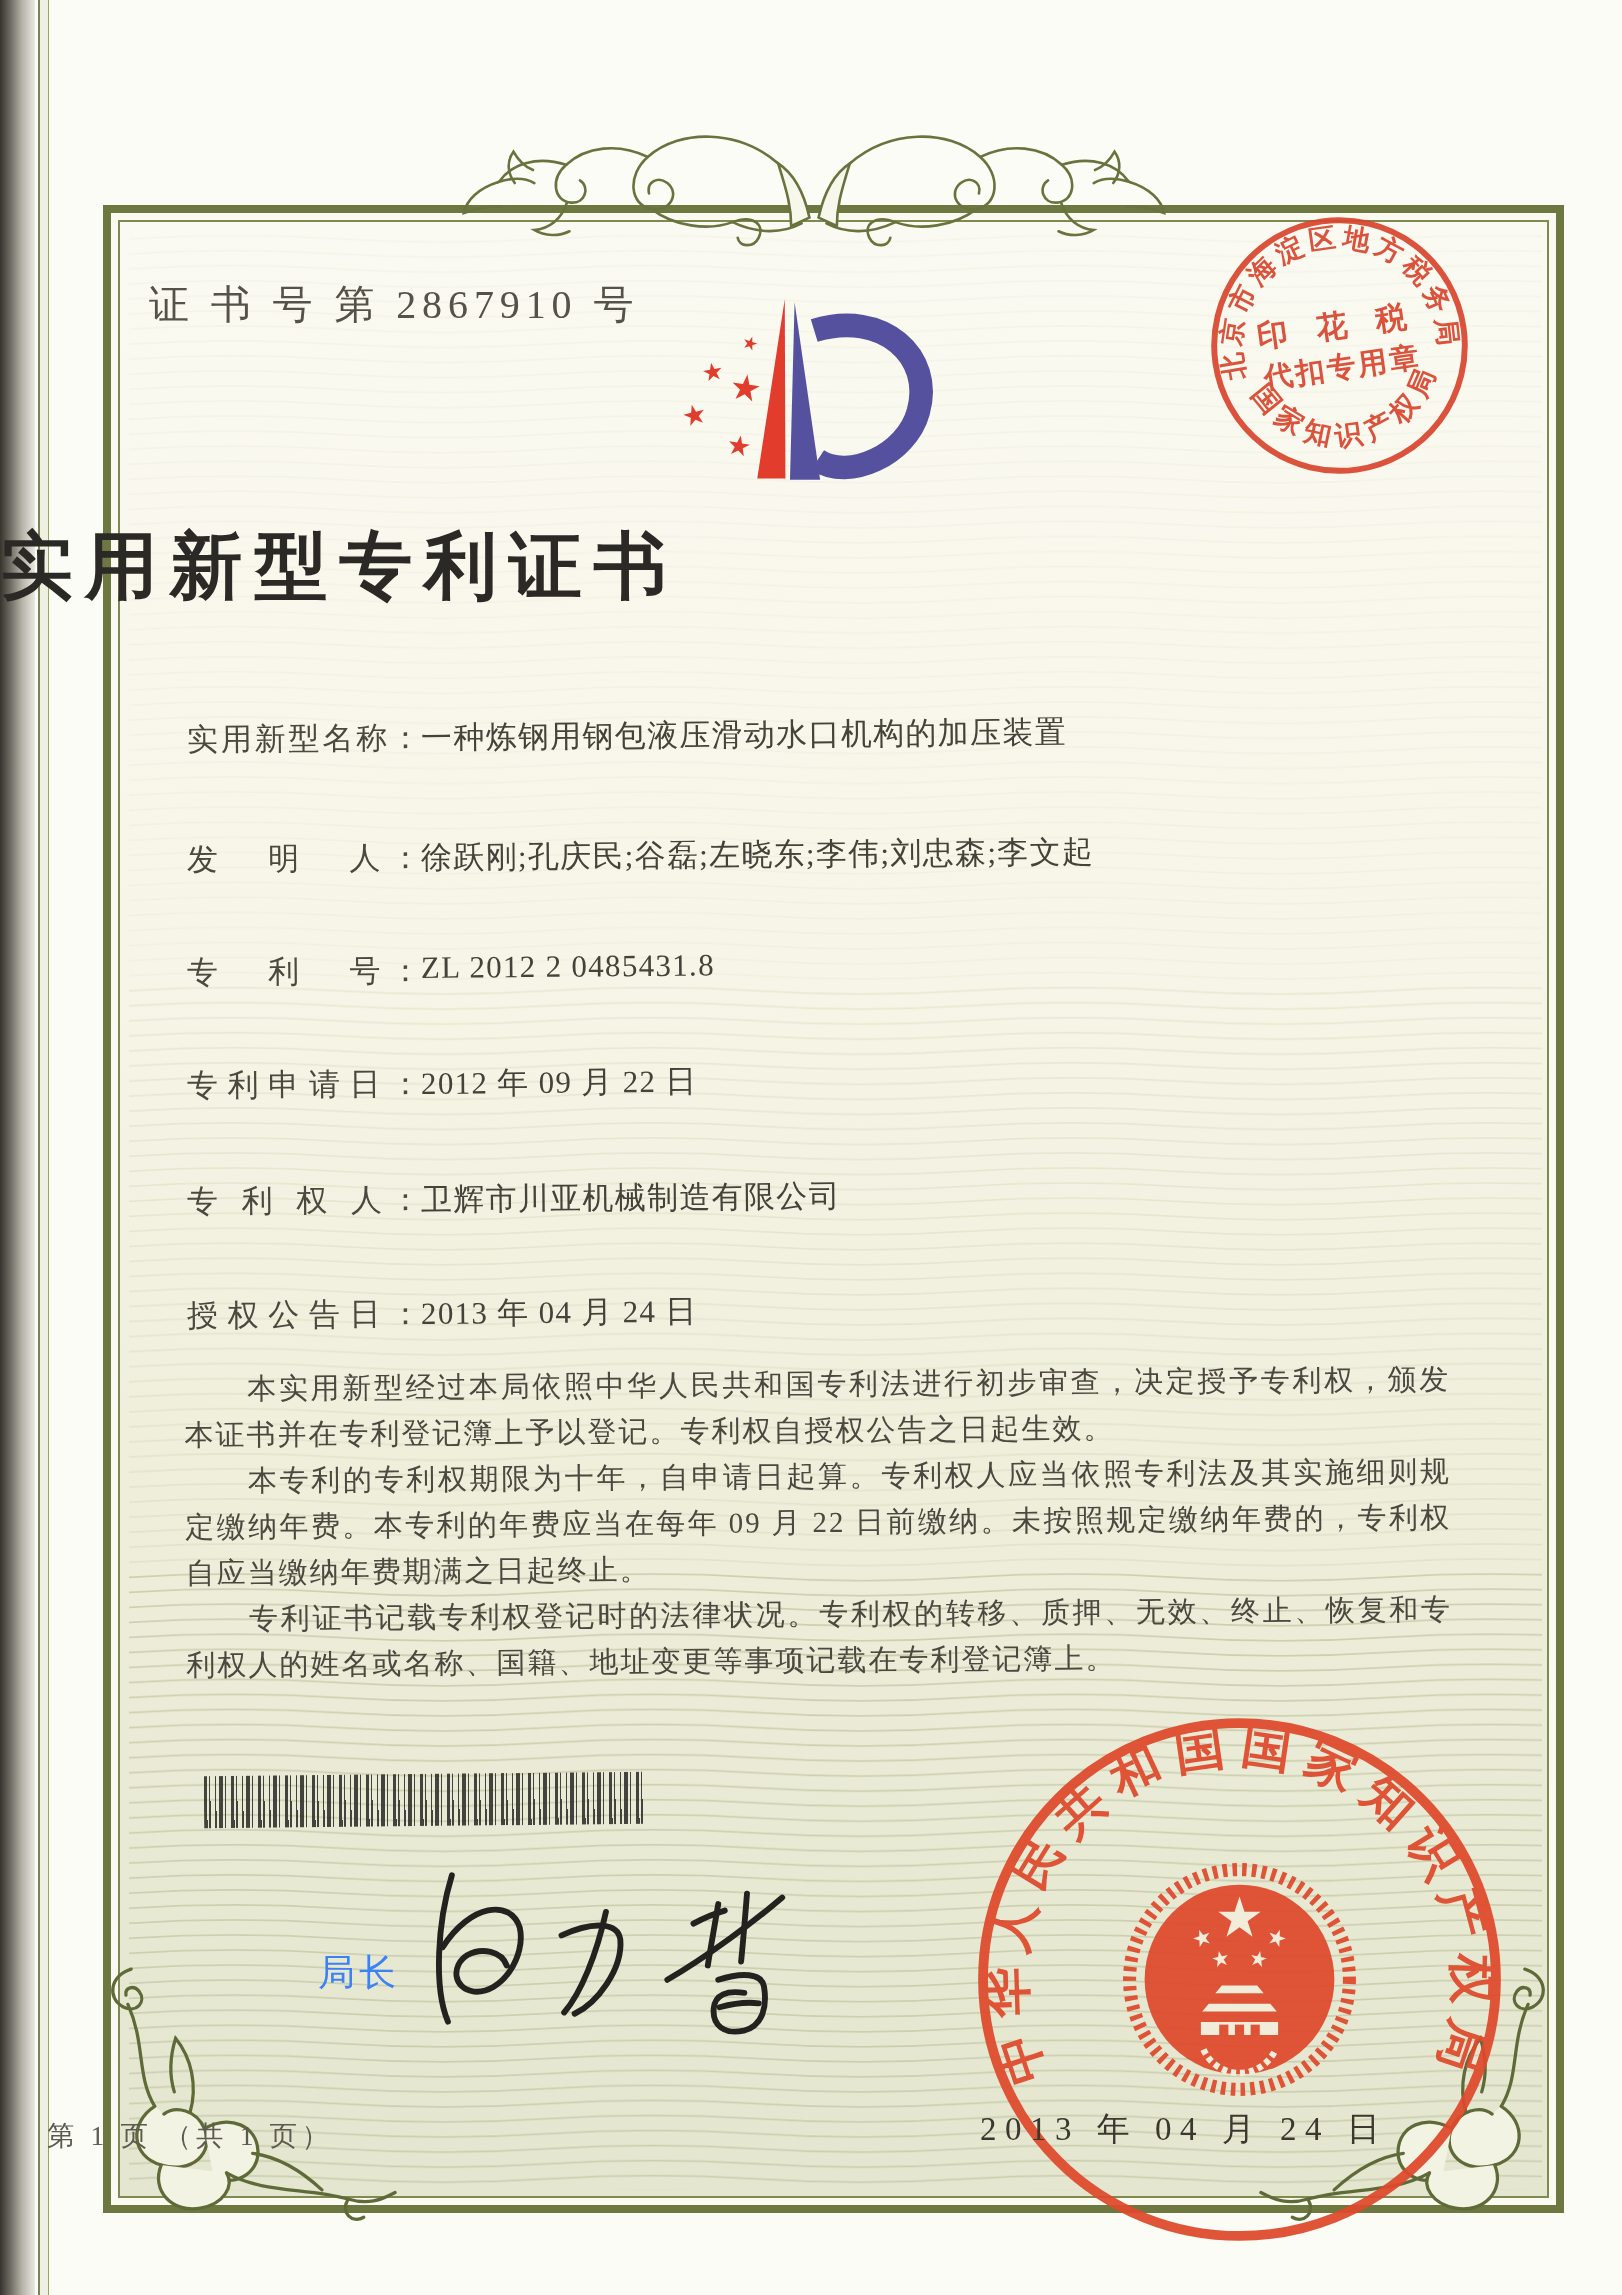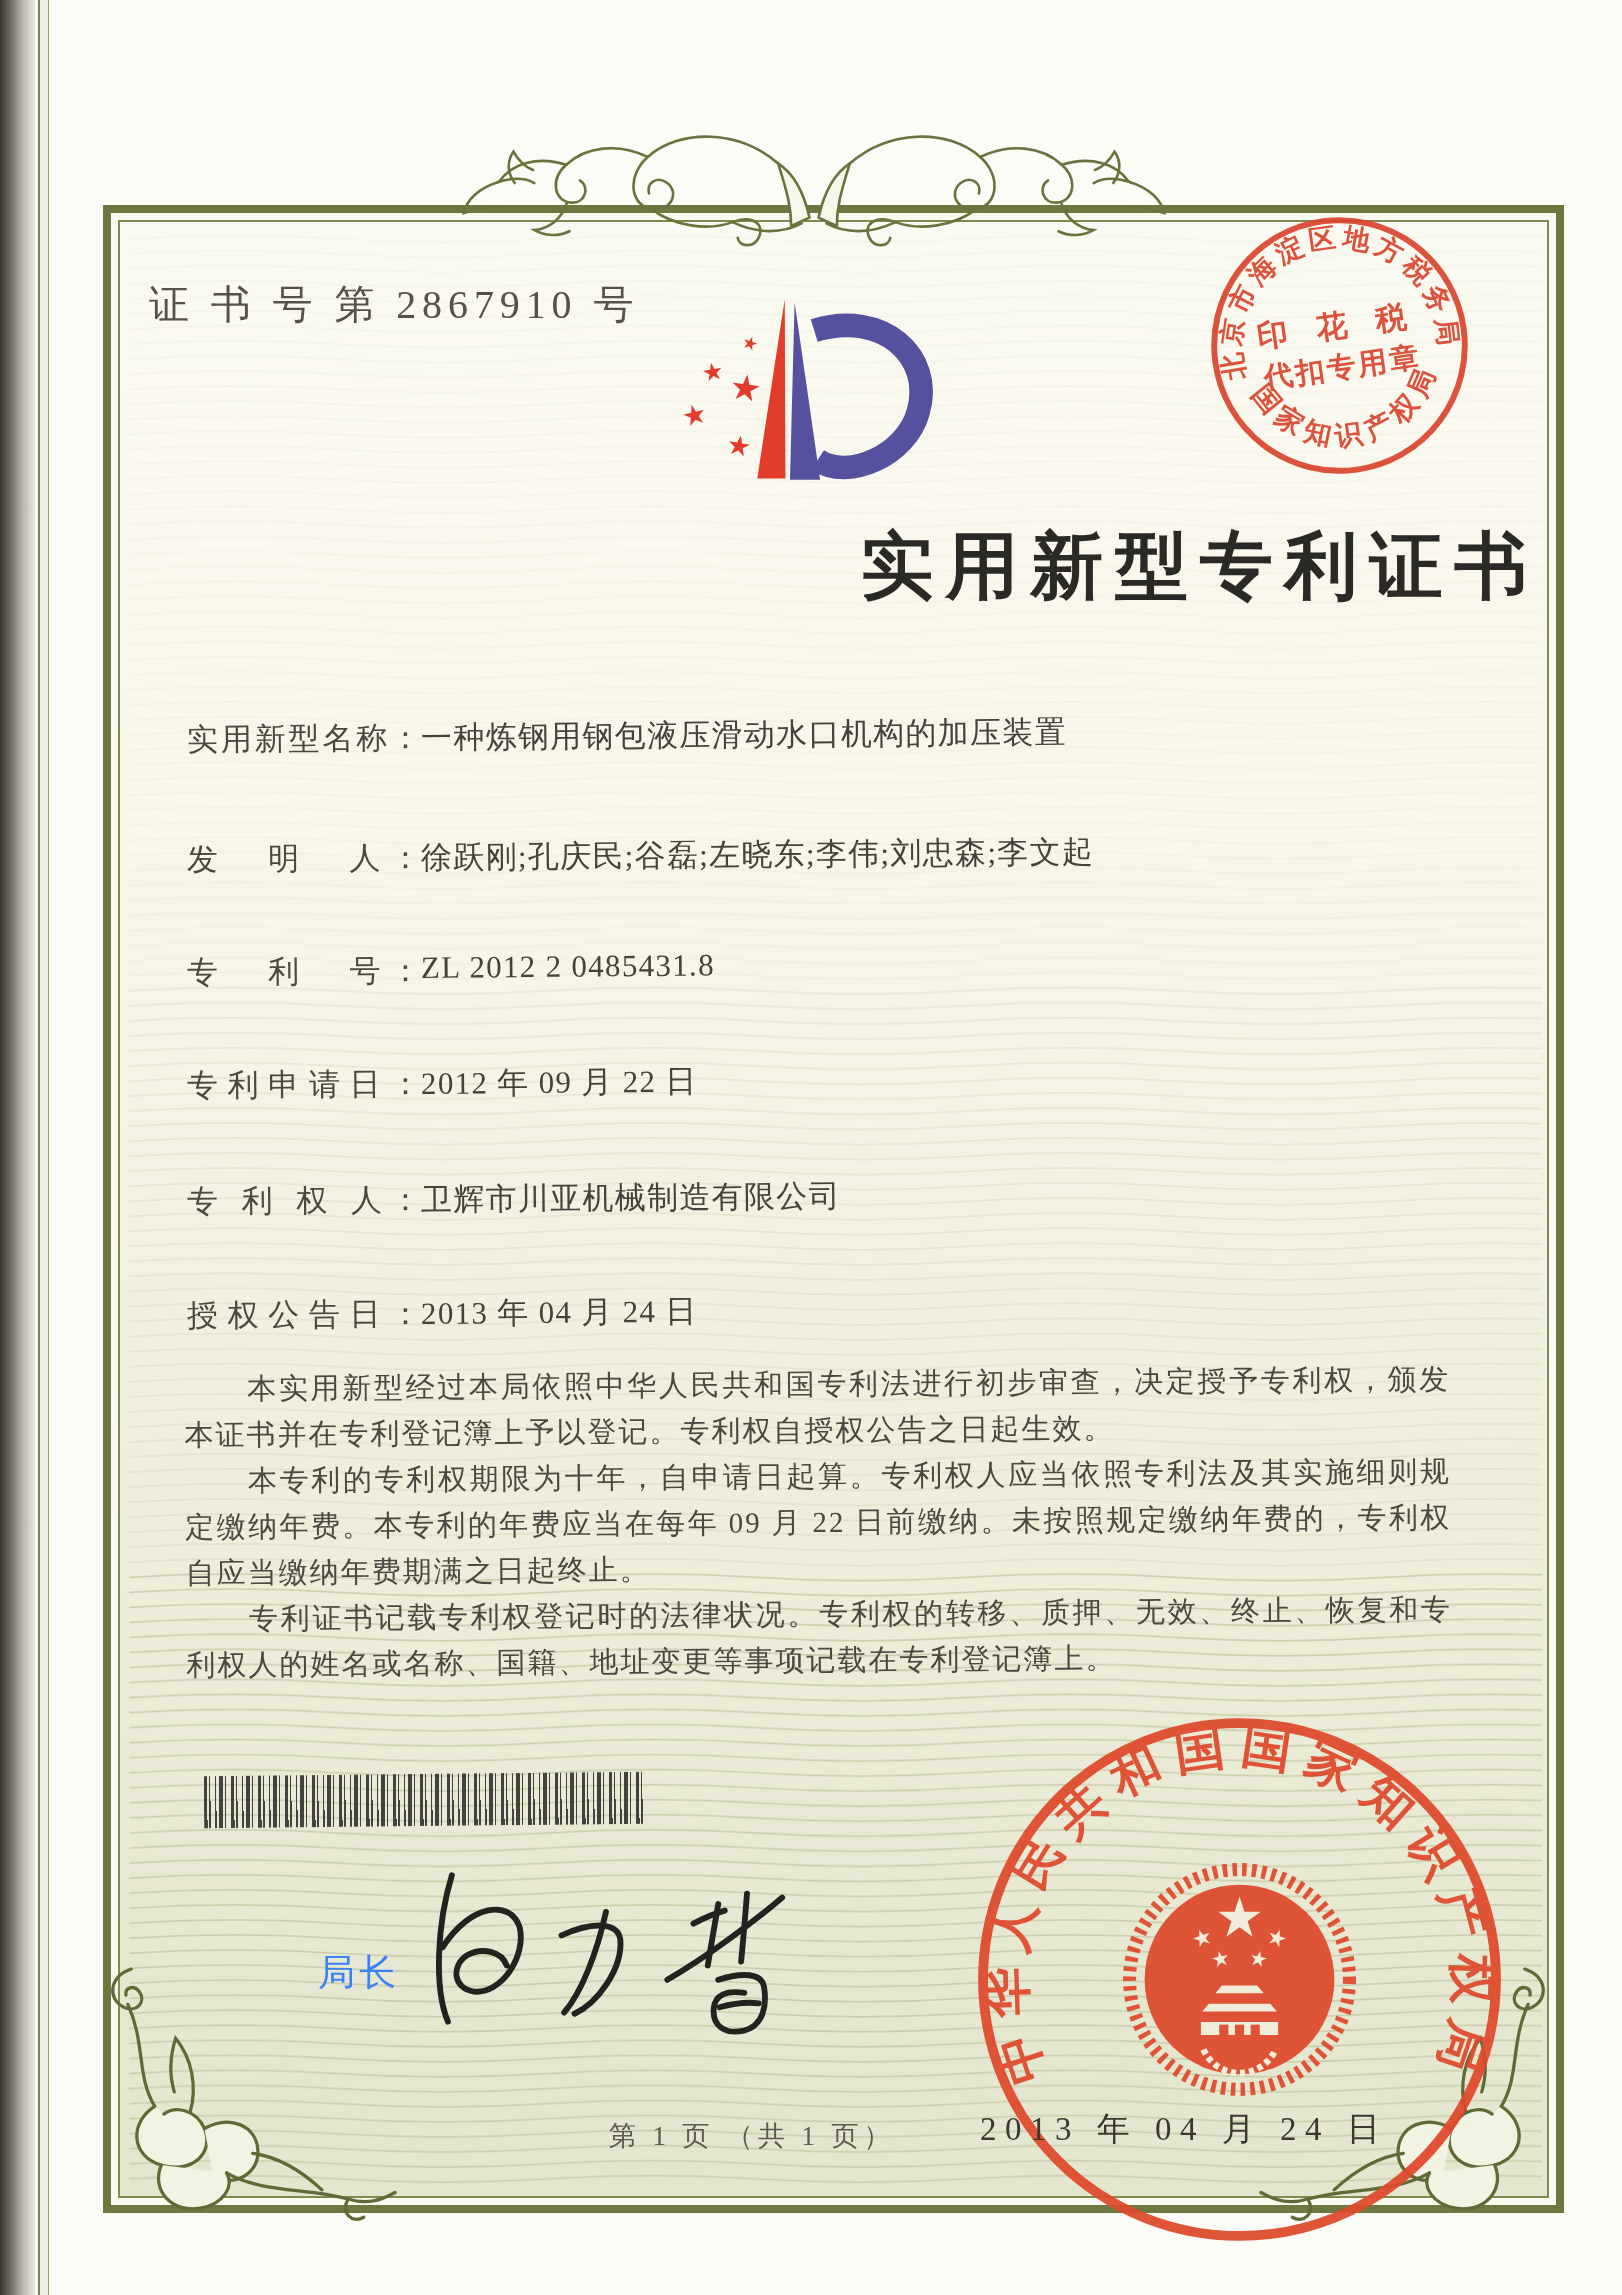--- a/index.html
+++ b/index.html
@@ -12,41 +12,41 @@
             border-left:2.6px solid #7b8452;border-right:1.3px solid #9aa26b;background:#eef0e2;}
   
   .frame-outer{position:absolute;left:103px;top:205px;width:1445px;height:1992px;
                border:8.5px solid #6d7840;background:#fbfaf0;}
   .frame-inner{position:absolute;left:7.2px;top:7.2px;right:7.2px;bottom:7.2px;
                border:2px solid #7f8a50;
                background:linear-gradient(180deg,#fbfaf2 0%,#f7f5e7 38%,#efefdc 62%,#e7e8d2 88%,#e4e6cf 100%);}
   .wavebg{position:absolute;left:9.2px;top:9.2px;width:1413px;height:1959px;pointer-events:none;}
   .ornament{position:absolute;pointer-events:none;}
   .certno{position:absolute;left:149px;top:277px;font-size:40px;letter-spacing:5.9px;color:#55524a;}
-  .title{position:absolute;left:12px;top:518px;width:1527px;text-align:right;
+  .title{position:absolute;left:0;top:518px;width:1527px;text-align:left;
          font-size:73px;font-weight:700;letter-spacing:11.8px;color:#2b2926;}
   .frow{position:absolute;left:187px;width:1301px;font-size:31px;color:#49453d;
         transform:rotate(-0.5deg);transform-origin:0 50%;white-space:nowrap;}
   .flabel{display:inline-block;min-width:234px;text-align-last:justify;white-space:nowrap;
           vertical-align:top;color:#4c483f;}
   .fvalue{letter-spacing:1.3px;color:#45423a;}
   .paras{position:absolute;left:184px;top:1366px;width:1266px;font-size:29px;line-height:46px;
          letter-spacing:2px;color:#4c483f;text-align:justify;transform:rotate(-0.45deg);transform-origin:0 0;}
   .paras p{margin:0;text-indent:63px;}
   .barcode{position:absolute;left:204px;top:1774px;width:442px;height:52px;opacity:.88;
       transform:rotate(-0.6deg);
       background:repeating-linear-gradient(90deg,#2e2c28 0 3.3px,transparent 3.3px 5.2px,#2e2c28 5.2px 6.5px,
       transparent 6.5px 11px,#2e2c28 11px 12.4px,transparent 12.4px 15px,#2e2c28 15px 19px,
       transparent 19px 21px,#2e2c28 21px 22px,transparent 22px 27px);}
   .juzhang{position:absolute;left:318px;top:1948px;font-size:37px;letter-spacing:3.9px;color:#3b82f6;}
   .sig{position:absolute;left:386px;top:1844px;}
   .sealwrap{position:absolute;left:968px;top:1708px;z-index:5;opacity:.94;}
   .sealdate{position:absolute;left:980px;top:2107px;width:562px;font-size:33px;letter-spacing:8.5px;
             color:#3a382f;z-index:6;}
-  .footer{position:absolute;left:40px;top:2118px;width:1424px;text-align:center;
+  .footer{position:absolute;left:47px;top:2118px;width:1424px;text-align:left;
           font-size:27.5px;letter-spacing:4.6px;color:#5d5b51;}
   .taxstamp{position:absolute;left:1201px;top:207px;z-index:4;opacity:.92;}
   .logo{position:absolute;left:680px;top:286px;}
   svg text{font-family:"Liberation Serif","DejaVu Serif",serif;}
 </style>
 </head>
 <body>
 
 <div class="canvas">
 

